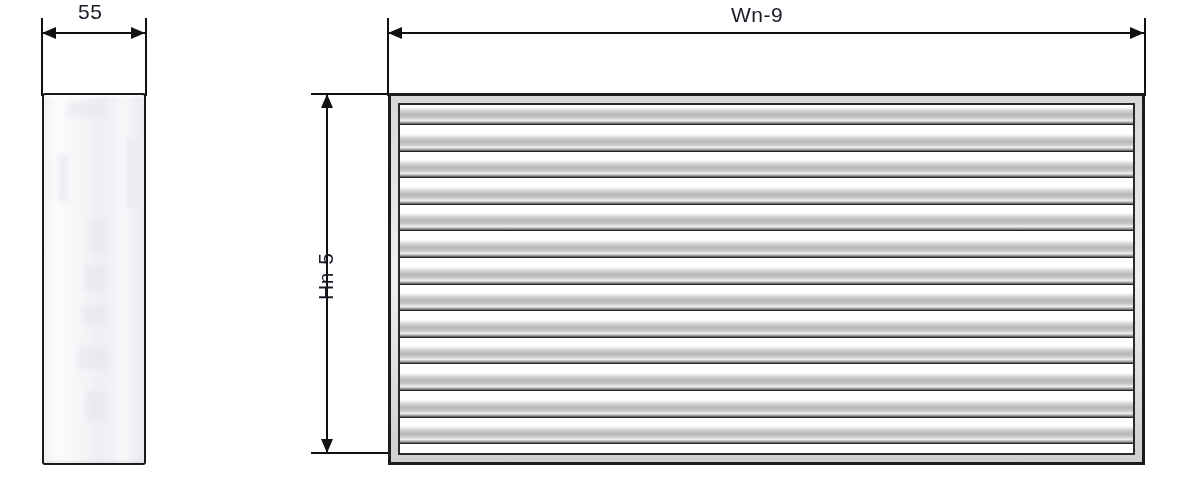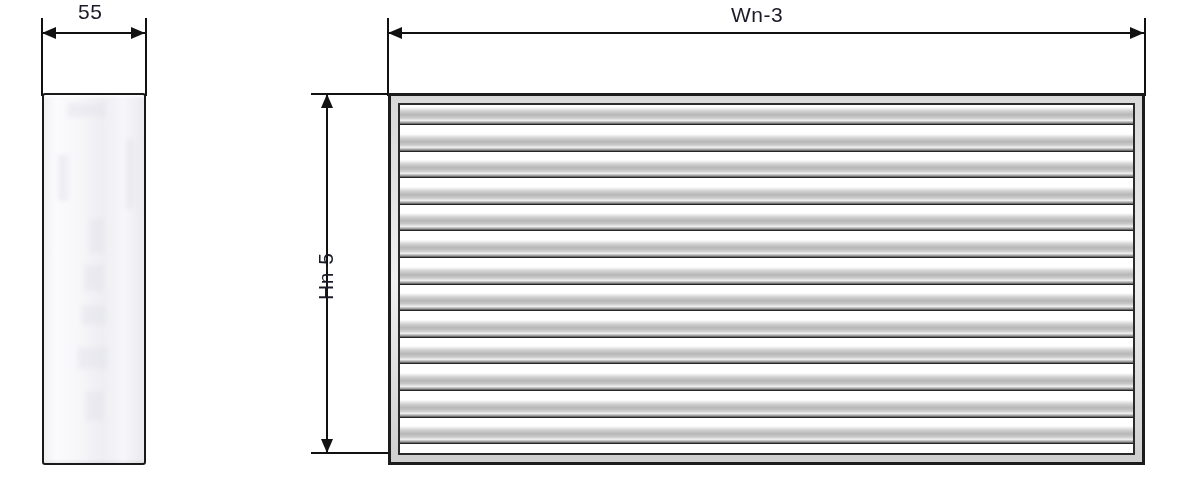--- a/index.html
+++ b/index.html
@@ -84,21 +84,21 @@
 
   <div>
 
     <div class="vline" style="left:387px;top:18px;height:78px;"></div>
     <div class="vline" style="left:1144px;top:18px;height:78px;"></div>
 
     <div class="hline" style="left:389px;top:32px;width:756px;"></div>
     <div class="arrow left" style="left:388px;top:27px;"></div>
     <div class="arrow right" style="left:1130px;top:27px;"></div>
 
-    <div class="dimtext" style="left:731px;top:3px;">Wn-3</div>
+    <div class="dimtext" style="left:731px;top:3px;">Wn-9</div>
 
     <div class="hline" style="left:311px;top:93px;width:84px;"></div>
     <div class="hline" style="left:311px;top:452px;width:84px;"></div>
 
     <div class="vline" style="left:326px;top:95px;height:357px;"></div>
     <div class="arrow up" style="left:321px;top:94px;"></div>
     <div class="arrow down" style="left:321px;top:439px;"></div>
 
     <div class="dimtext vert" style="left:314px;top:300px;">Hn-5</div>
 

